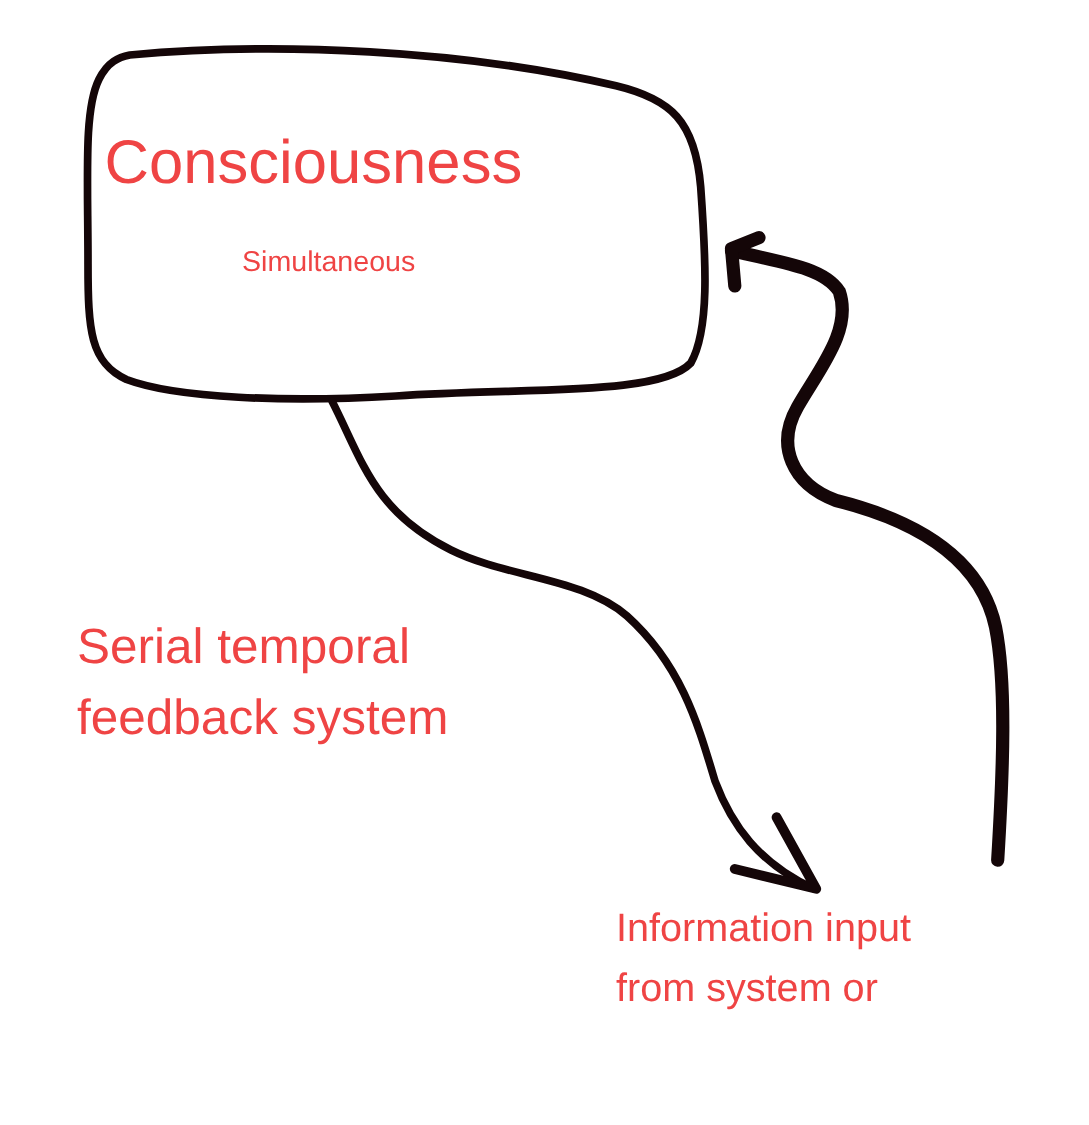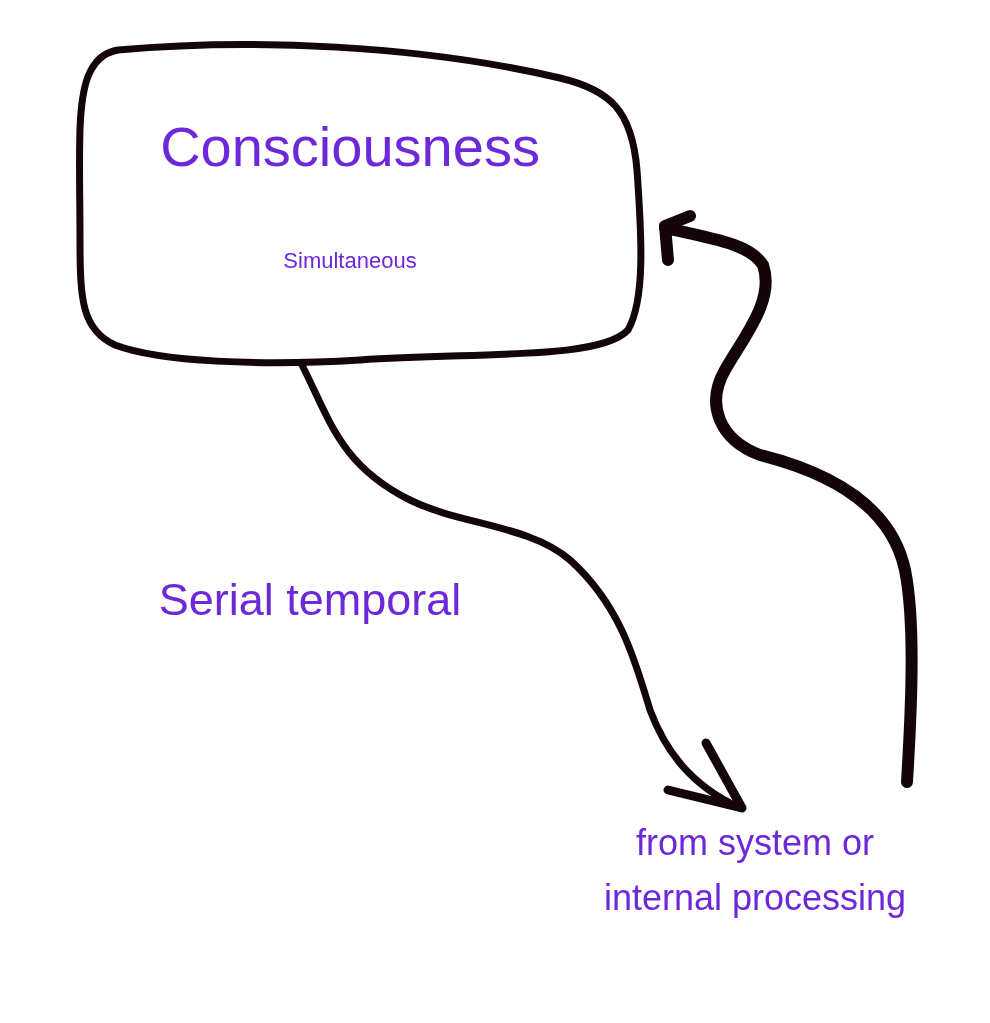--- a/index.html
+++ b/index.html
@@ -1,21 +1,21 @@
 <!DOCTYPE html>
 <html><head>
 <meta charset="utf-8">
 <style>
   html, body { margin:0; padding:0; background:#ffffff; }
   body { width:990px; height:1023px; position:relative; overflow:hidden; font-family:"Liberation Sans", sans-serif; color:#140608; }
   svg.canvas { position:absolute; left:0; top:0; }
-  .txt { position:absolute; text-align:center; color:#6d28d9; font-family:"Liberation Sans", sans-serif; white-space:nowrap; }
+  .txt { position:absolute; color:#ef4444; font-family:"Liberation Sans", sans-serif; white-space:nowrap; }
   #title { left:95px; top:112px; width:510px; font-size:56px; line-height:70px; }
-  #subtitle { left:220px; top:240px; width:260px; font-size:22px; line-height:42px; }
-  #loop-label { left:70px; top:568px; width:480px; font-size:45px; line-height:64px; }
+  #subtitle { left:220px; top:216px; width:260px; font-size:26px; line-height:42px; }
+  #loop-label { left:70px; top:556px; width:480px; font-size:45px; line-height:64px; }
   #input-label { left:560px; top:815px; width:390px; font-size:36px; line-height:55px; }
 </style>
 </head>
 <body>
 
 <svg class="canvas" width="990" height="1023" viewBox="0 0 990 1023">
 
   <path d="M118,50 C250,38 420,45 560,78 C610,90 632,110 637,170 C642,240 645,300 628,330 C600,360 480,352 360,360 C260,366 160,362 115,345 C82,330 80,300 80,240 C80,160 76,100 90,72 C98,56 108,52 118,50 Z" fill="none" stroke="#140608" stroke-width="7" stroke-linejoin="round" stroke-linecap="round"></path>
 
   <path d="M302,365 C330,420 340,465 410,500 C460,525 530,525 570,560 C620,605 635,660 650,710 C665,750 690,785 740,808" fill="none" stroke="#140608" stroke-width="7" stroke-linecap="round"></path>
@@ -24,17 +24,18 @@
   <path d="M907,782 C912,700 915,620 905,570 C890,500 820,470 760,455 C720,440 705,405 725,370 C745,335 775,300 763,265 C750,245 720,240 665,228" fill="none" stroke="#140608" stroke-width="12" stroke-linecap="round"></path>
   <path d="M690,216 L665,226 L668,260" fill="none" stroke="#140608" stroke-width="12" stroke-linecap="round" stroke-linejoin="round"></path>
 </svg>
 
 <div id="title" class="txt">Consciousness</div>
 <div id="subtitle" class="txt">
   <div>Simultaneous</div>
 </div>
 <div id="loop-label" class="txt">
   <div>Serial temporal</div>
+  <div>feedback system</div>
 </div>
 <div id="input-label" class="txt">
+  <div>Information input</div>
   <div>from system or</div>
-  <div>internal processing</div>
 </div>
 
 </body></html>

